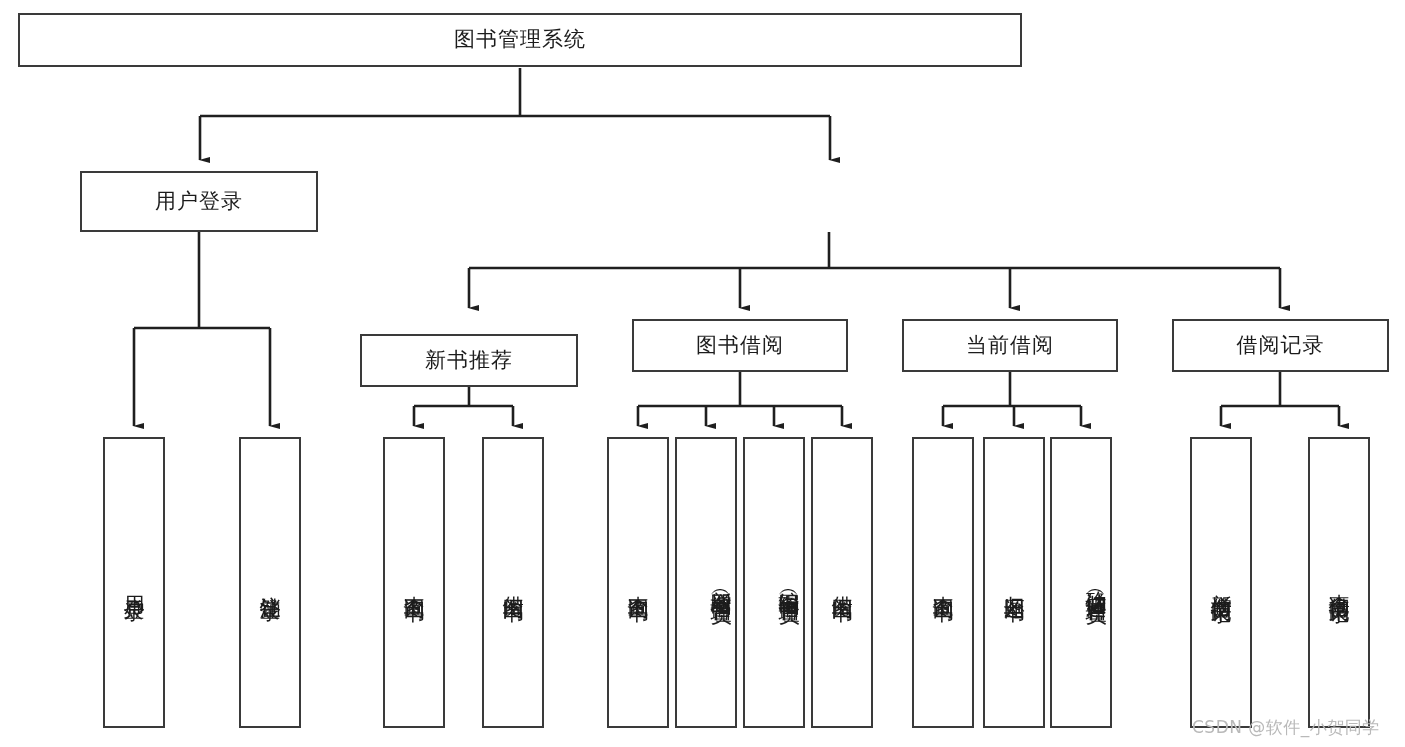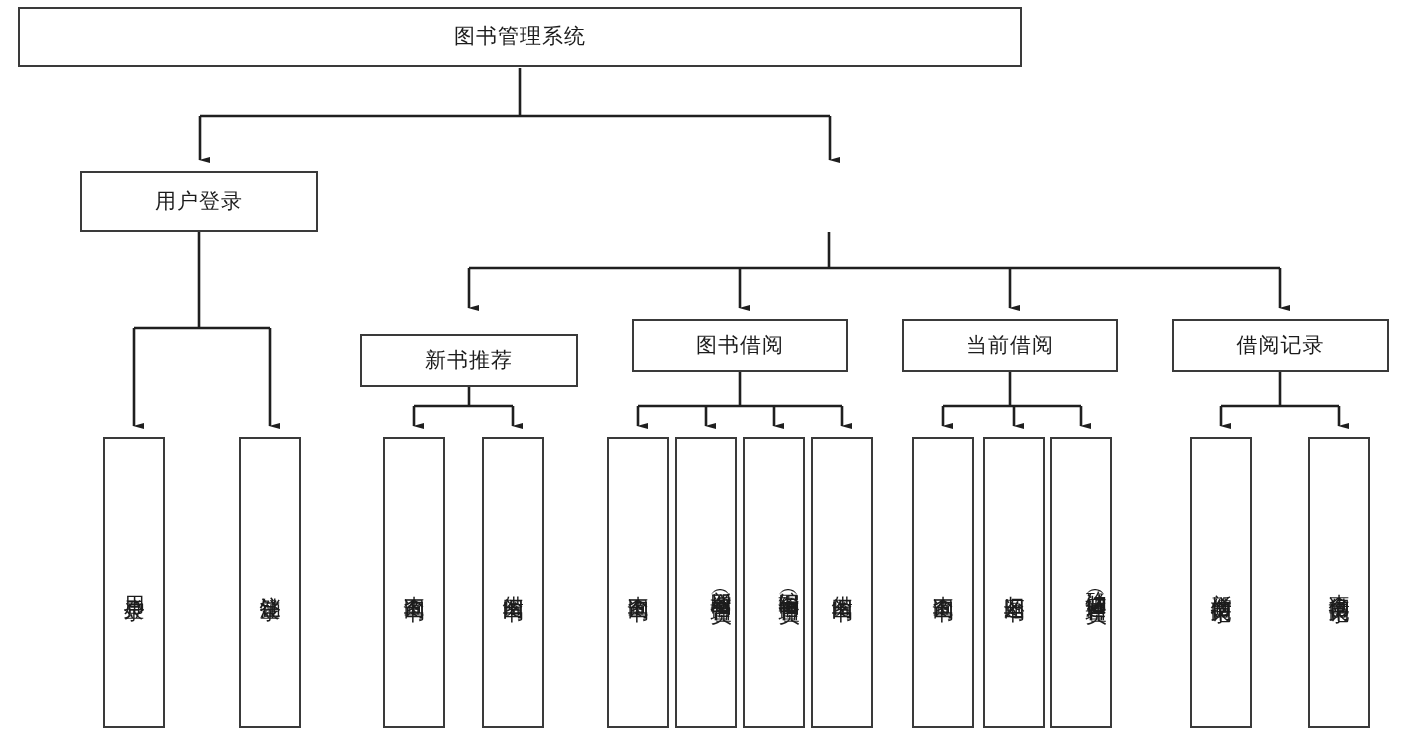--- a/index.html
+++ b/index.html
@@ -122,21 +122,21 @@
     </g>
 
     <g stroke="#1f1f1f" stroke-width="2.6" fill="none">
       <path d="M1280,372 L1280,406"></path>
       <path d="M1221,406 L1339,406"></path>
       <path d="M1221,406 L1221,426" marker-end="url(#arrow)"></path>
       <path d="M1339,406 L1339,426" marker-end="url(#arrow)"></path>
     </g>
   </svg>
 
-  <div class="node horiz" style="left:18px; top:7px; width:1004px; height:60px;">
+  <div class="node horiz" style="left:18px; top:13px; width:1004px; height:54px;">
     <span>图书管理系统</span>
   </div>
 
   <div class="node horiz" style="left:80px; top:171px; width:238px; height:61px;">
     <span>用户登录</span>
   </div>
 
   <div class="node horiz" style="left:360px; top:319px; width:218px; height:53px;margin-top:15px;">
     <span>新书推荐</span>
   </div>
@@ -187,14 +187,15 @@
     <span>确认归还（管理员）</span>
   </div>
 
   <div class="node vert centered" style="left:1190px; top:437px; width:62px; height:291px;">
     <span>新增借阅记录</span>
   </div>
   <div class="node vert centered" style="left:1308px; top:437px; width:62px; height:291px;">
     <span>查询借阅记录</span>
   </div>
 
+  <div class="watermark" style="left:1192px; top:716px;">CSDN @软件_小贺同学</div>
 
 </div>
 
 </body></html>

